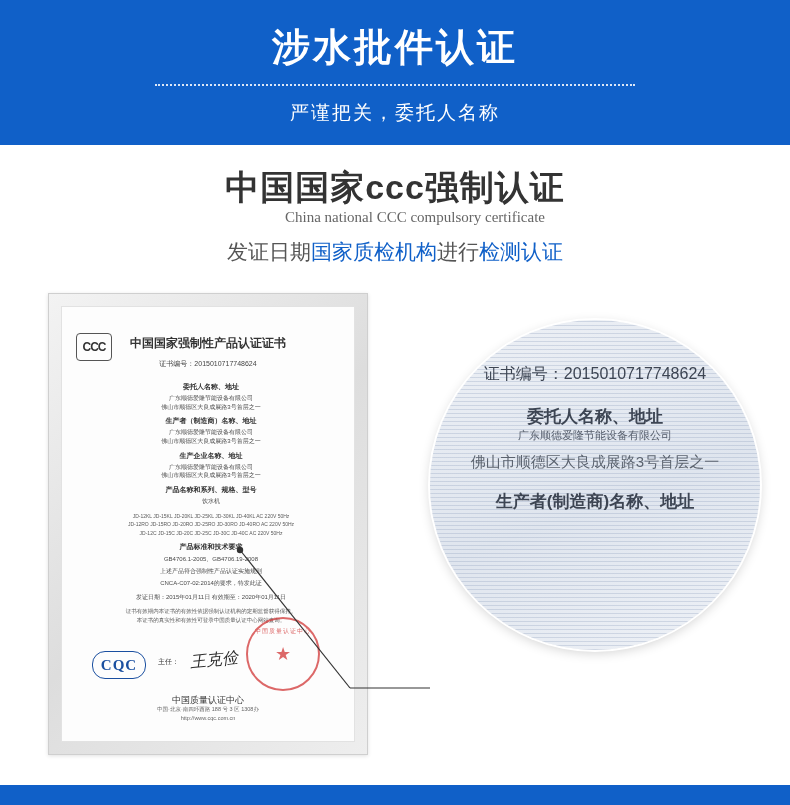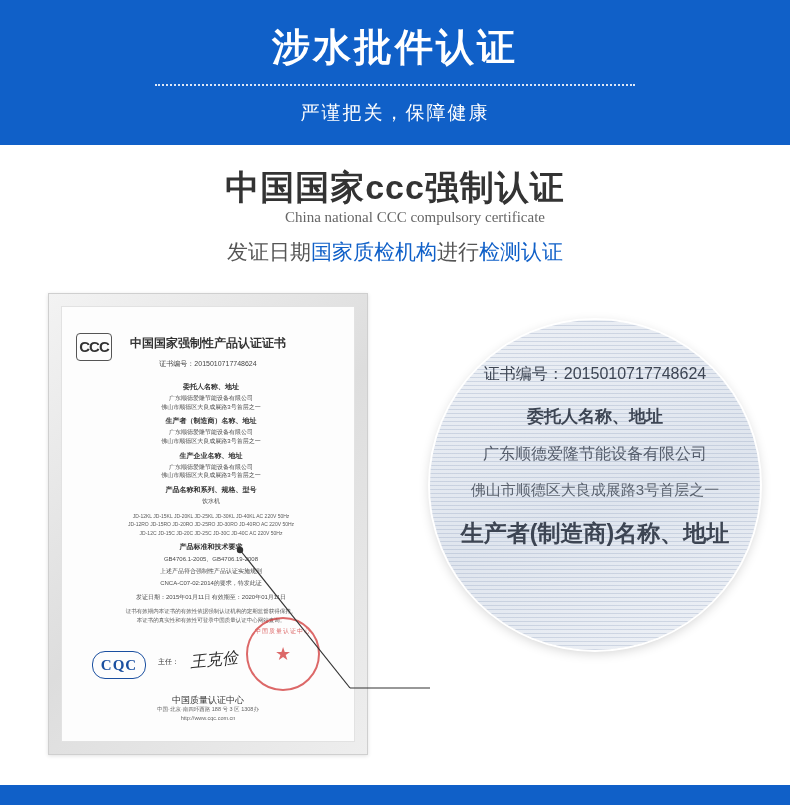--- a/index.html
+++ b/index.html
@@ -129,21 +129,21 @@
   }
   .ccc-badge {
     position: absolute;
     left: 14px;
     top: 26px;
     width: 34px;
     height: 26px;
     border: 1px solid #555;
     border-radius: 4px;
     color: #333;
-    font-size: 15px;
+    font-size: 12px;
     line-height: 26px;
     text-align: center;
     letter-spacing: -1px;
     font-weight: bold;
   }
   .cert-title {
     position: absolute;
     left: 0;
     top: 28px;
     width: 100%;
@@ -331,34 +331,33 @@
     white-space: nowrap;
   }
   .mag-l3 {
     margin-top: 20px;
     font-size: 17px;
     font-weight: bold;
     color: #3d4553;
     white-space: nowrap;
   }
   .mag-l4 {
-    margin-top: 16px;
-    font-size: 16px;
+    font-size: 11px;
     color: #555d6b;
     white-space: nowrap;
   }
   .mag-l5b {
-    margin-top: 16px;
+    margin-top: 10px;
     font-size: 15px;
     color: #5b636f;
     white-space: nowrap;
   }
   .mag-l6 {
     margin-top: 18px;
-    font-size: 23px;
+    font-size: 17px;
     font-weight: bold;
     color: #3d4553;
     white-space: nowrap;
   }
 
   
   .leader {
     position: absolute;
     left: 230px;
     top: 395px;
@@ -378,21 +377,21 @@
   }
 </style>
 </head>
 <body>
 
 <div class="page">
 
   <div class="banner">
     <div class="banner-title">涉水批件认证</div>
     <div class="banner-divider"></div>
-    <div class="banner-sub">严谨把关，保障健康</div>
+    <div class="banner-sub">严谨把关，委托人名称</div>
   </div>
 
   <div class="main">
 
     <div class="head-cn">中国国家ccc强制认证</div>
     <div class="head-en">China national CCC compulsory certificate</div>
     <div class="head-line3">
       <span>发证日期</span><span class="hl">国家质检机构</span><span>进行</span><span class="hl">检测认证</span>
     </div>
 

